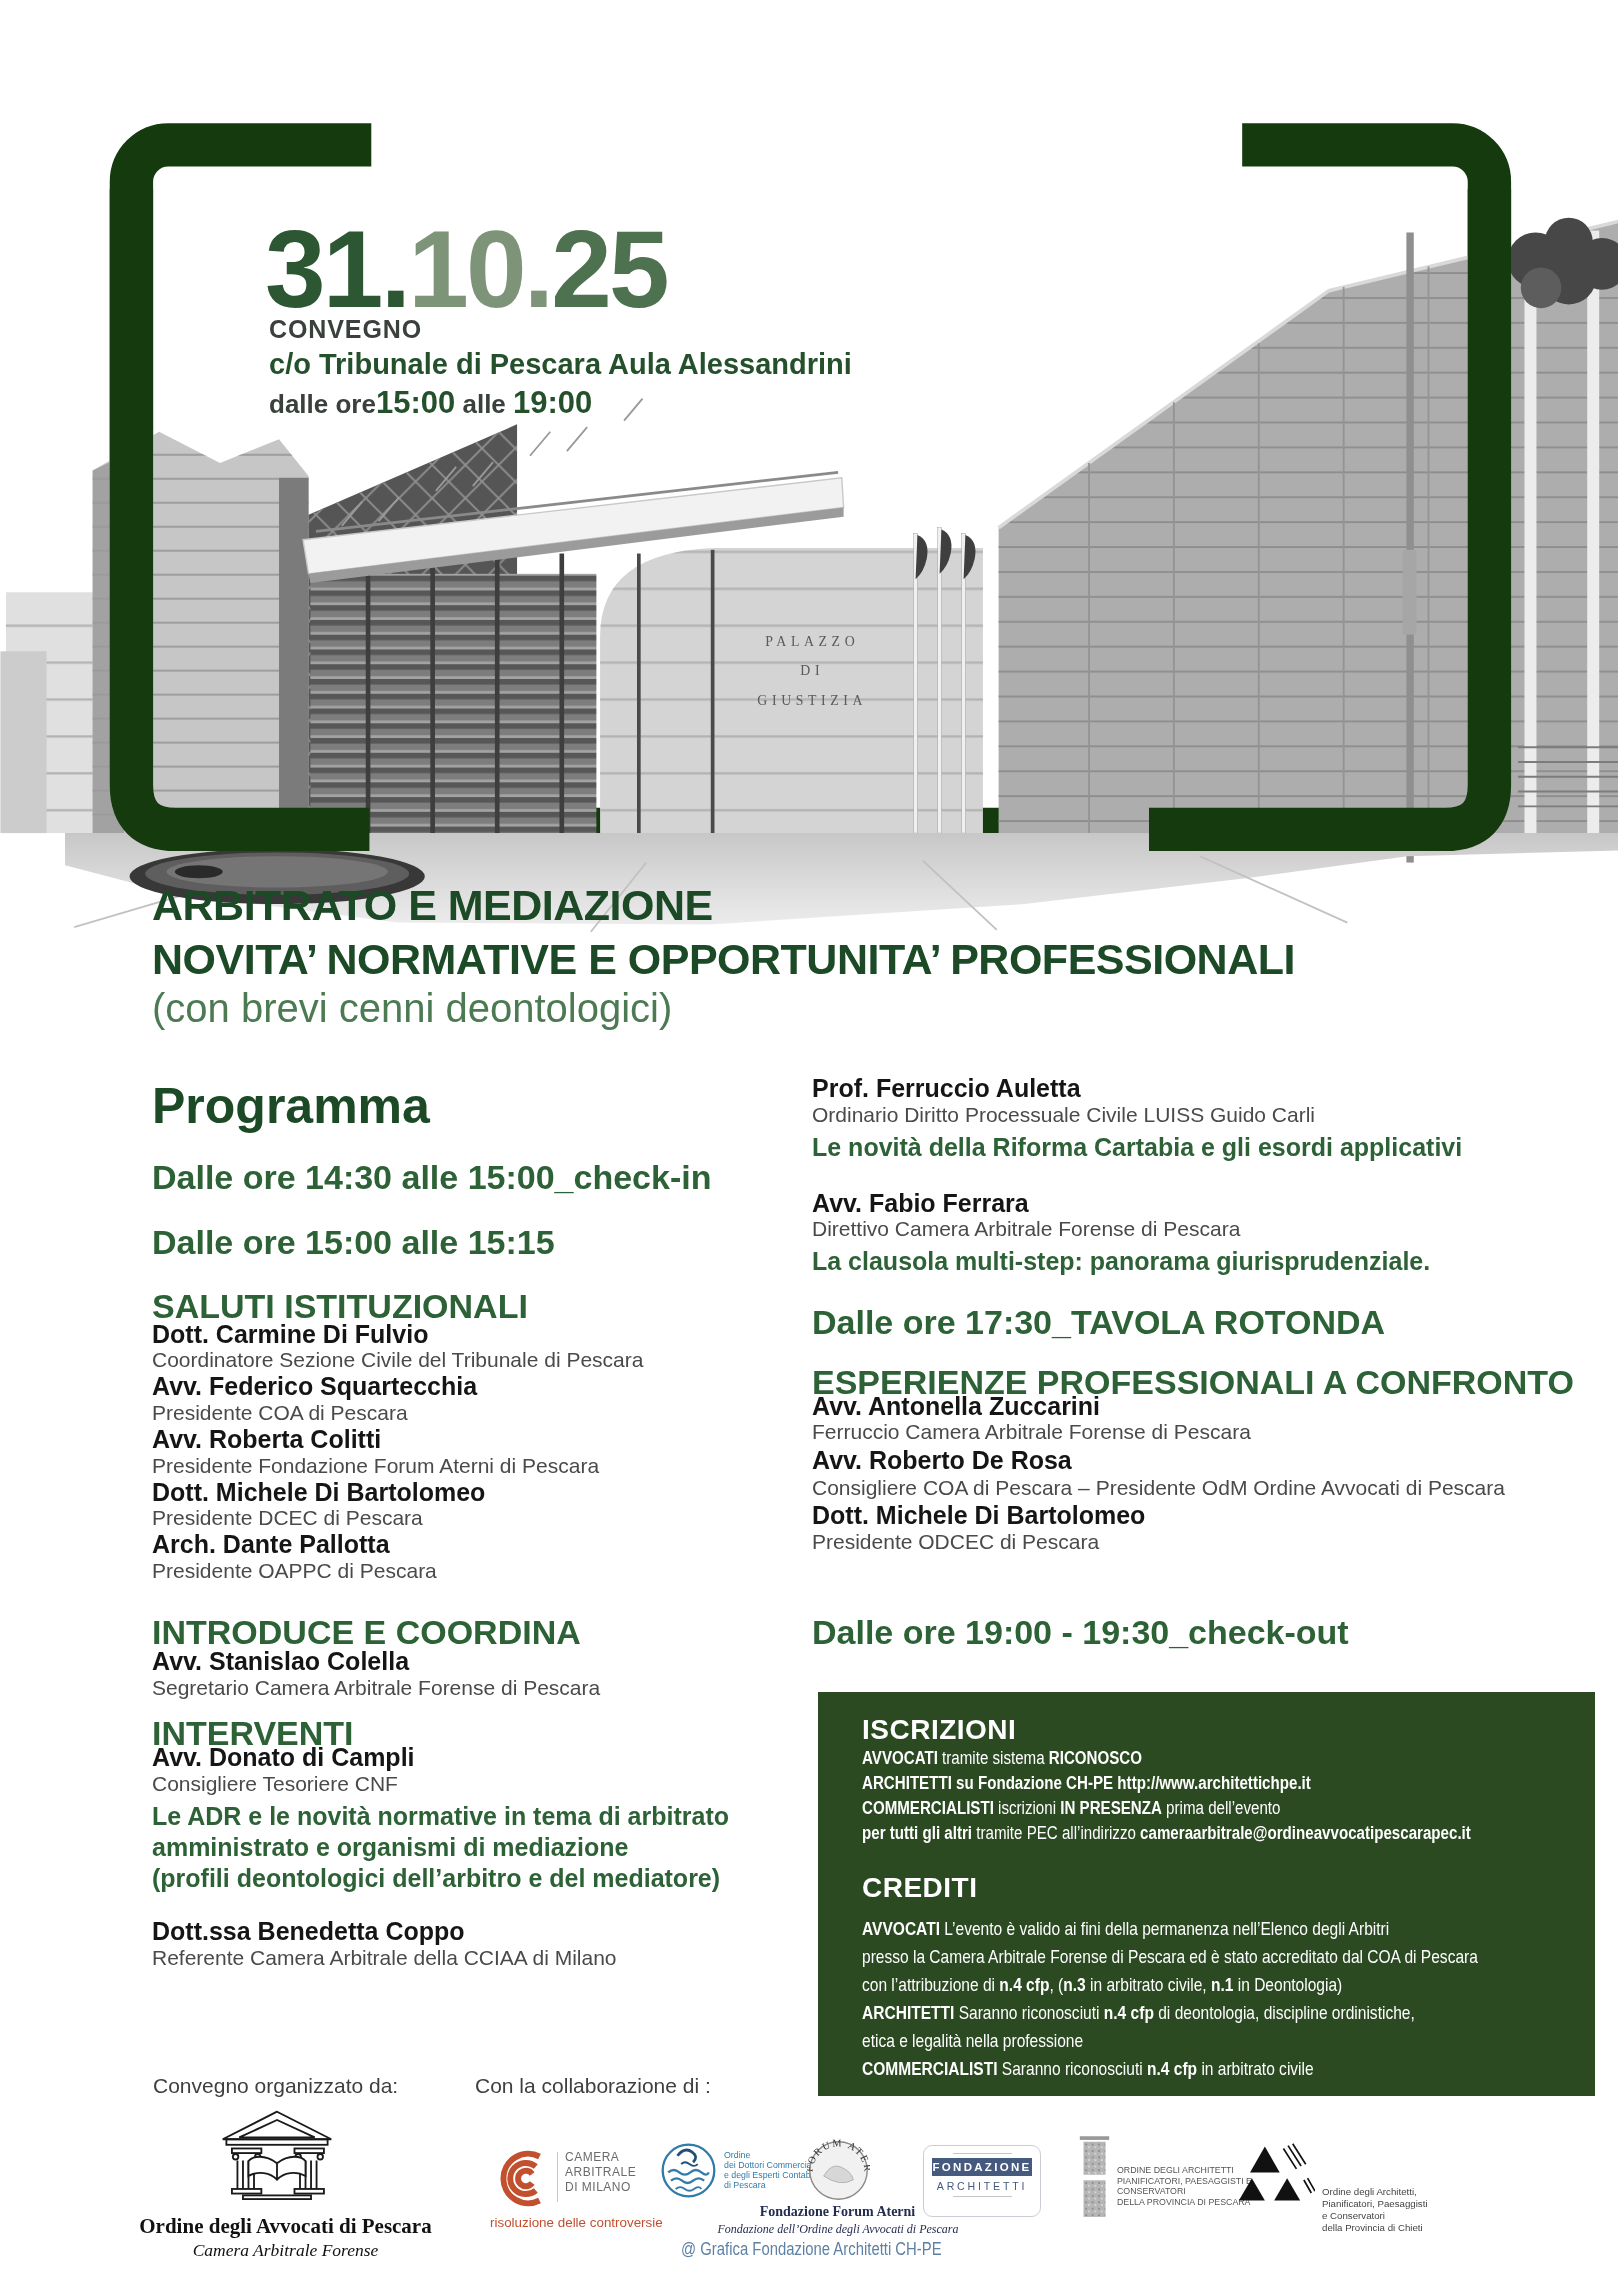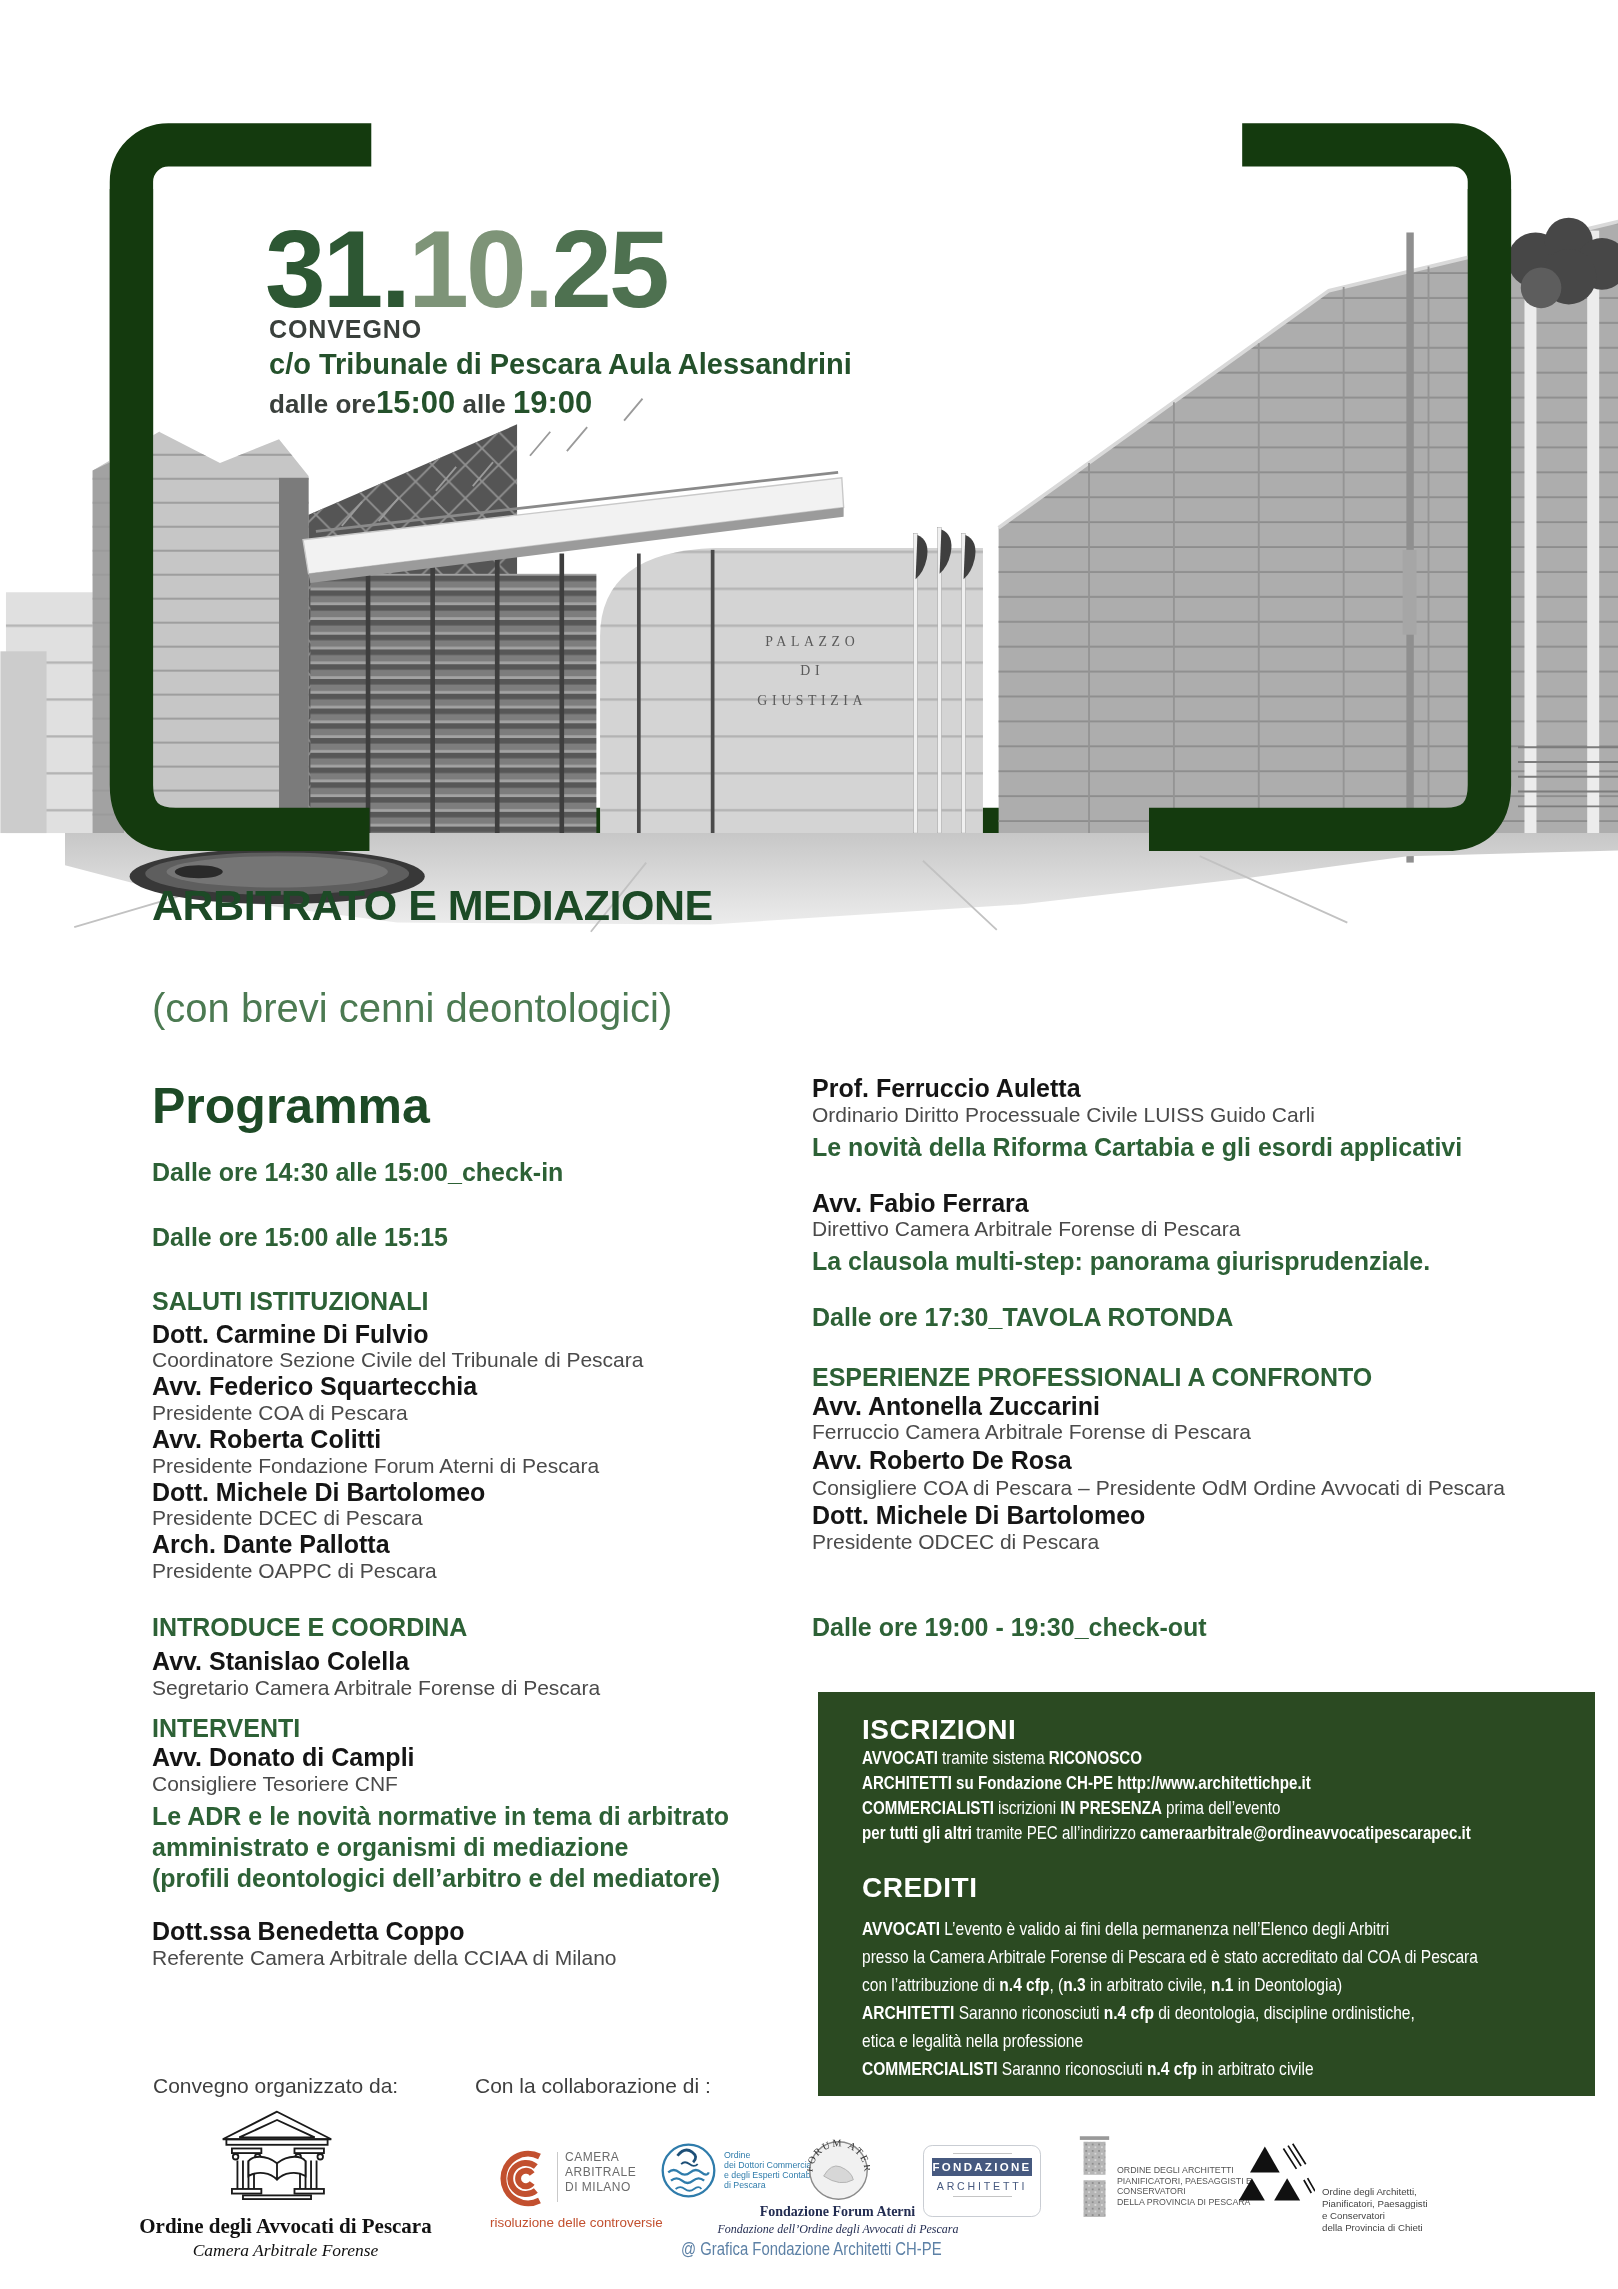--- a/index.html
+++ b/index.html
@@ -20,21 +20,21 @@
   .badge .b1{font-size:25px;line-height:30px;}
   .badge .b2{font-size:23px;line-height:30px;}
 
   
   .t1{left:152px;top:881px;font-size:43px;font-weight:bold;color:#1c4a26;letter-spacing:-0.5px;white-space:nowrap;}
   .t2{left:152px;top:935px;font-size:43px;font-weight:bold;color:#1c4a26;letter-spacing:-0.5px;white-space:nowrap;}
   .t3{left:152px;top:986px;font-size:40px;font-weight:normal;color:#4c7a52;white-space:nowrap;}
 
   
   .prog-head{left:152px;top:1077px;font-size:50px;font-weight:bold;color:#1d4a26;}
-  .ptime,.psec{font-size:25px;font-weight:bold;color:#2d6136;white-space:nowrap;}
+  .ptime,.psec{font-size:34px;font-weight:bold;color:#2d6136;white-space:nowrap;}
   .pname{font-size:25px;font-weight:bold;color:#151515;white-space:nowrap;}
   .prole{font-size:21px;font-weight:normal;color:#4a4a4a;white-space:nowrap;}
   .ptalk{font-size:25px;font-weight:bold;color:#2d6136;line-height:31px;white-space:nowrap;}
 
   
   .panel{left:818px;top:1692px;width:777px;height:404px;background:#2b4a22;color:#fff;
          padding:22px 0 0 44px;box-sizing:border-box;}
   .ph{font-size:28px;font-weight:bold;letter-spacing:0.5px;}
   .ph2{margin-top:26px;}
   .pl{font-size:18px;line-height:25px;white-space:nowrap;transform:scaleX(.84);transform-origin:0 50%;}
@@ -190,20 +190,21 @@
   <div class="abs date">
     <span class="p1">31.</span><span class="p2">10.</span><span class="p3">25</span>
   </div>
   <div class="abs convegno">CONVEGNO</div>
   <div class="abs venue">c/o Tribunale di Pescara Aula Alessandrini</div>
   <div class="abs timeline">
     <span>dalle ore</span><span class="tv">15:00</span><span> alle </span><span class="tv">19:00</span>
   </div>
 
   <div class="abs t1">ARBITRATO E MEDIAZIONE</div>
+  <div class="abs t2">NOVITA’ NORMATIVE E OPPORTUNITA’ PROFESSIONALI</div>
   <div class="abs t3">(con brevi cenni deontologici)</div>
 
   <div class="abs prog-head">Programma</div>
 
   <div class="abs ptime" style="left:152px;top:1158px">Dalle ore 14:30 alle 15:00_check-in</div>
   <div class="abs ptime" style="left:152px;top:1223px">Dalle ore 15:00 alle 15:15</div>
   <div class="abs psec" style="left:152px;top:1287px">SALUTI ISTITUZIONALI</div>
 
   <div class="abs pname" style="left:152px;top:1320px">Dott. Carmine Di Fulvio</div>
   <div class="abs prole" style="left:152px;top:1348px">Coordinatore Sezione Civile del Tribunale di Pescara</div>

